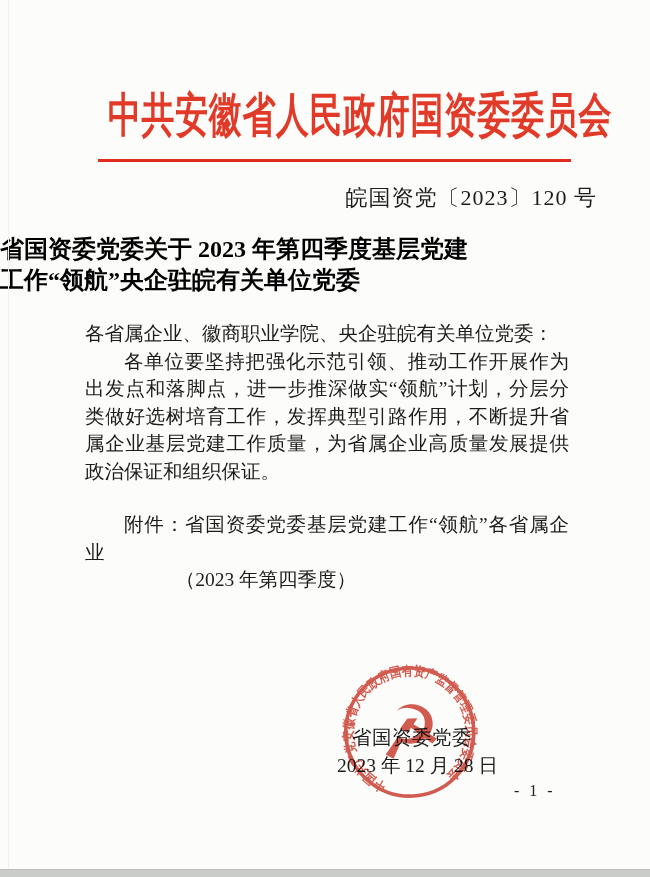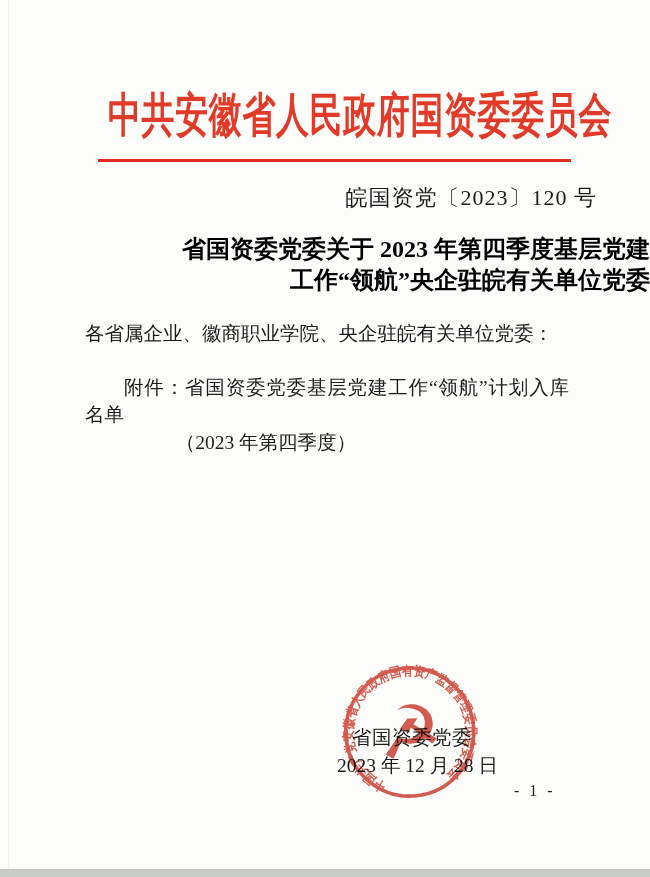--- a/index.html
+++ b/index.html
@@ -34,21 +34,21 @@
     background:#e02c1e;
   }
   .doc-number {
     position:absolute; top:183px; right:53px;
     font-size:22px;
     letter-spacing:1px;
     white-space:nowrap;
   }
   .doc-title {
     position:absolute; top:234px; left:0; width:100%;
-    text-align:right;
+    text-align:left;
     font-size:24px; font-weight:bold;
     line-height:31px;
     color:#000;
   }
   .body-block {
     position:absolute; left:85px; top:320px; width:484px;
     font-size:19.5px;
     line-height:27.5px;
     text-align:justify;
   }
@@ -103,21 +103,22 @@
 
   <div class="doc-number">皖国资党〔2023〕120 号</div>
 
   <div class="doc-title">
     <div>省国资委党委关于 2023 年第四季度基层党建</div>
     <div>工作“领航”央企驻皖有关单位党委</div>
   </div>
 
   <div class="body-block">
     <p class="salutation">各省属企业、徽商职业学院、央企驻皖有关单位党委：</p>
-    <p class="attachment">附件：省国资委党委基层党建工作“领航”计划入库名单</p>
+    <p class="para">各单位要坚持把强化示范引领、推动工作开展作为出发点和落脚点，进一步推深做实“领航”计划，分层分类做好选树培育工作，发挥典型引路作用，不断提升省属企业基层党建工作质量，为省属企业高质量发展提供政治保证和组织保证。</p>
+    <p class="attachment">附件：省国资委党委基层党建工作“领航”各省属企业</p>
     <p class="attachment-line2">（2023 年第四季度）</p>
   </div>
 
   <div class="signature">省国资委党委</div>
   <div class="sign-date">2023 年 12 月 28 日</div>
 
   <svg class="seal" width="140" height="144" viewBox="0 0 140 144" aria-hidden="true">
     <defs>
       <path id="sealArc" d="M 40.5,119.4 A 57,57 0 1 1 97.5,119.4" fill="none"></path>
     </defs>

